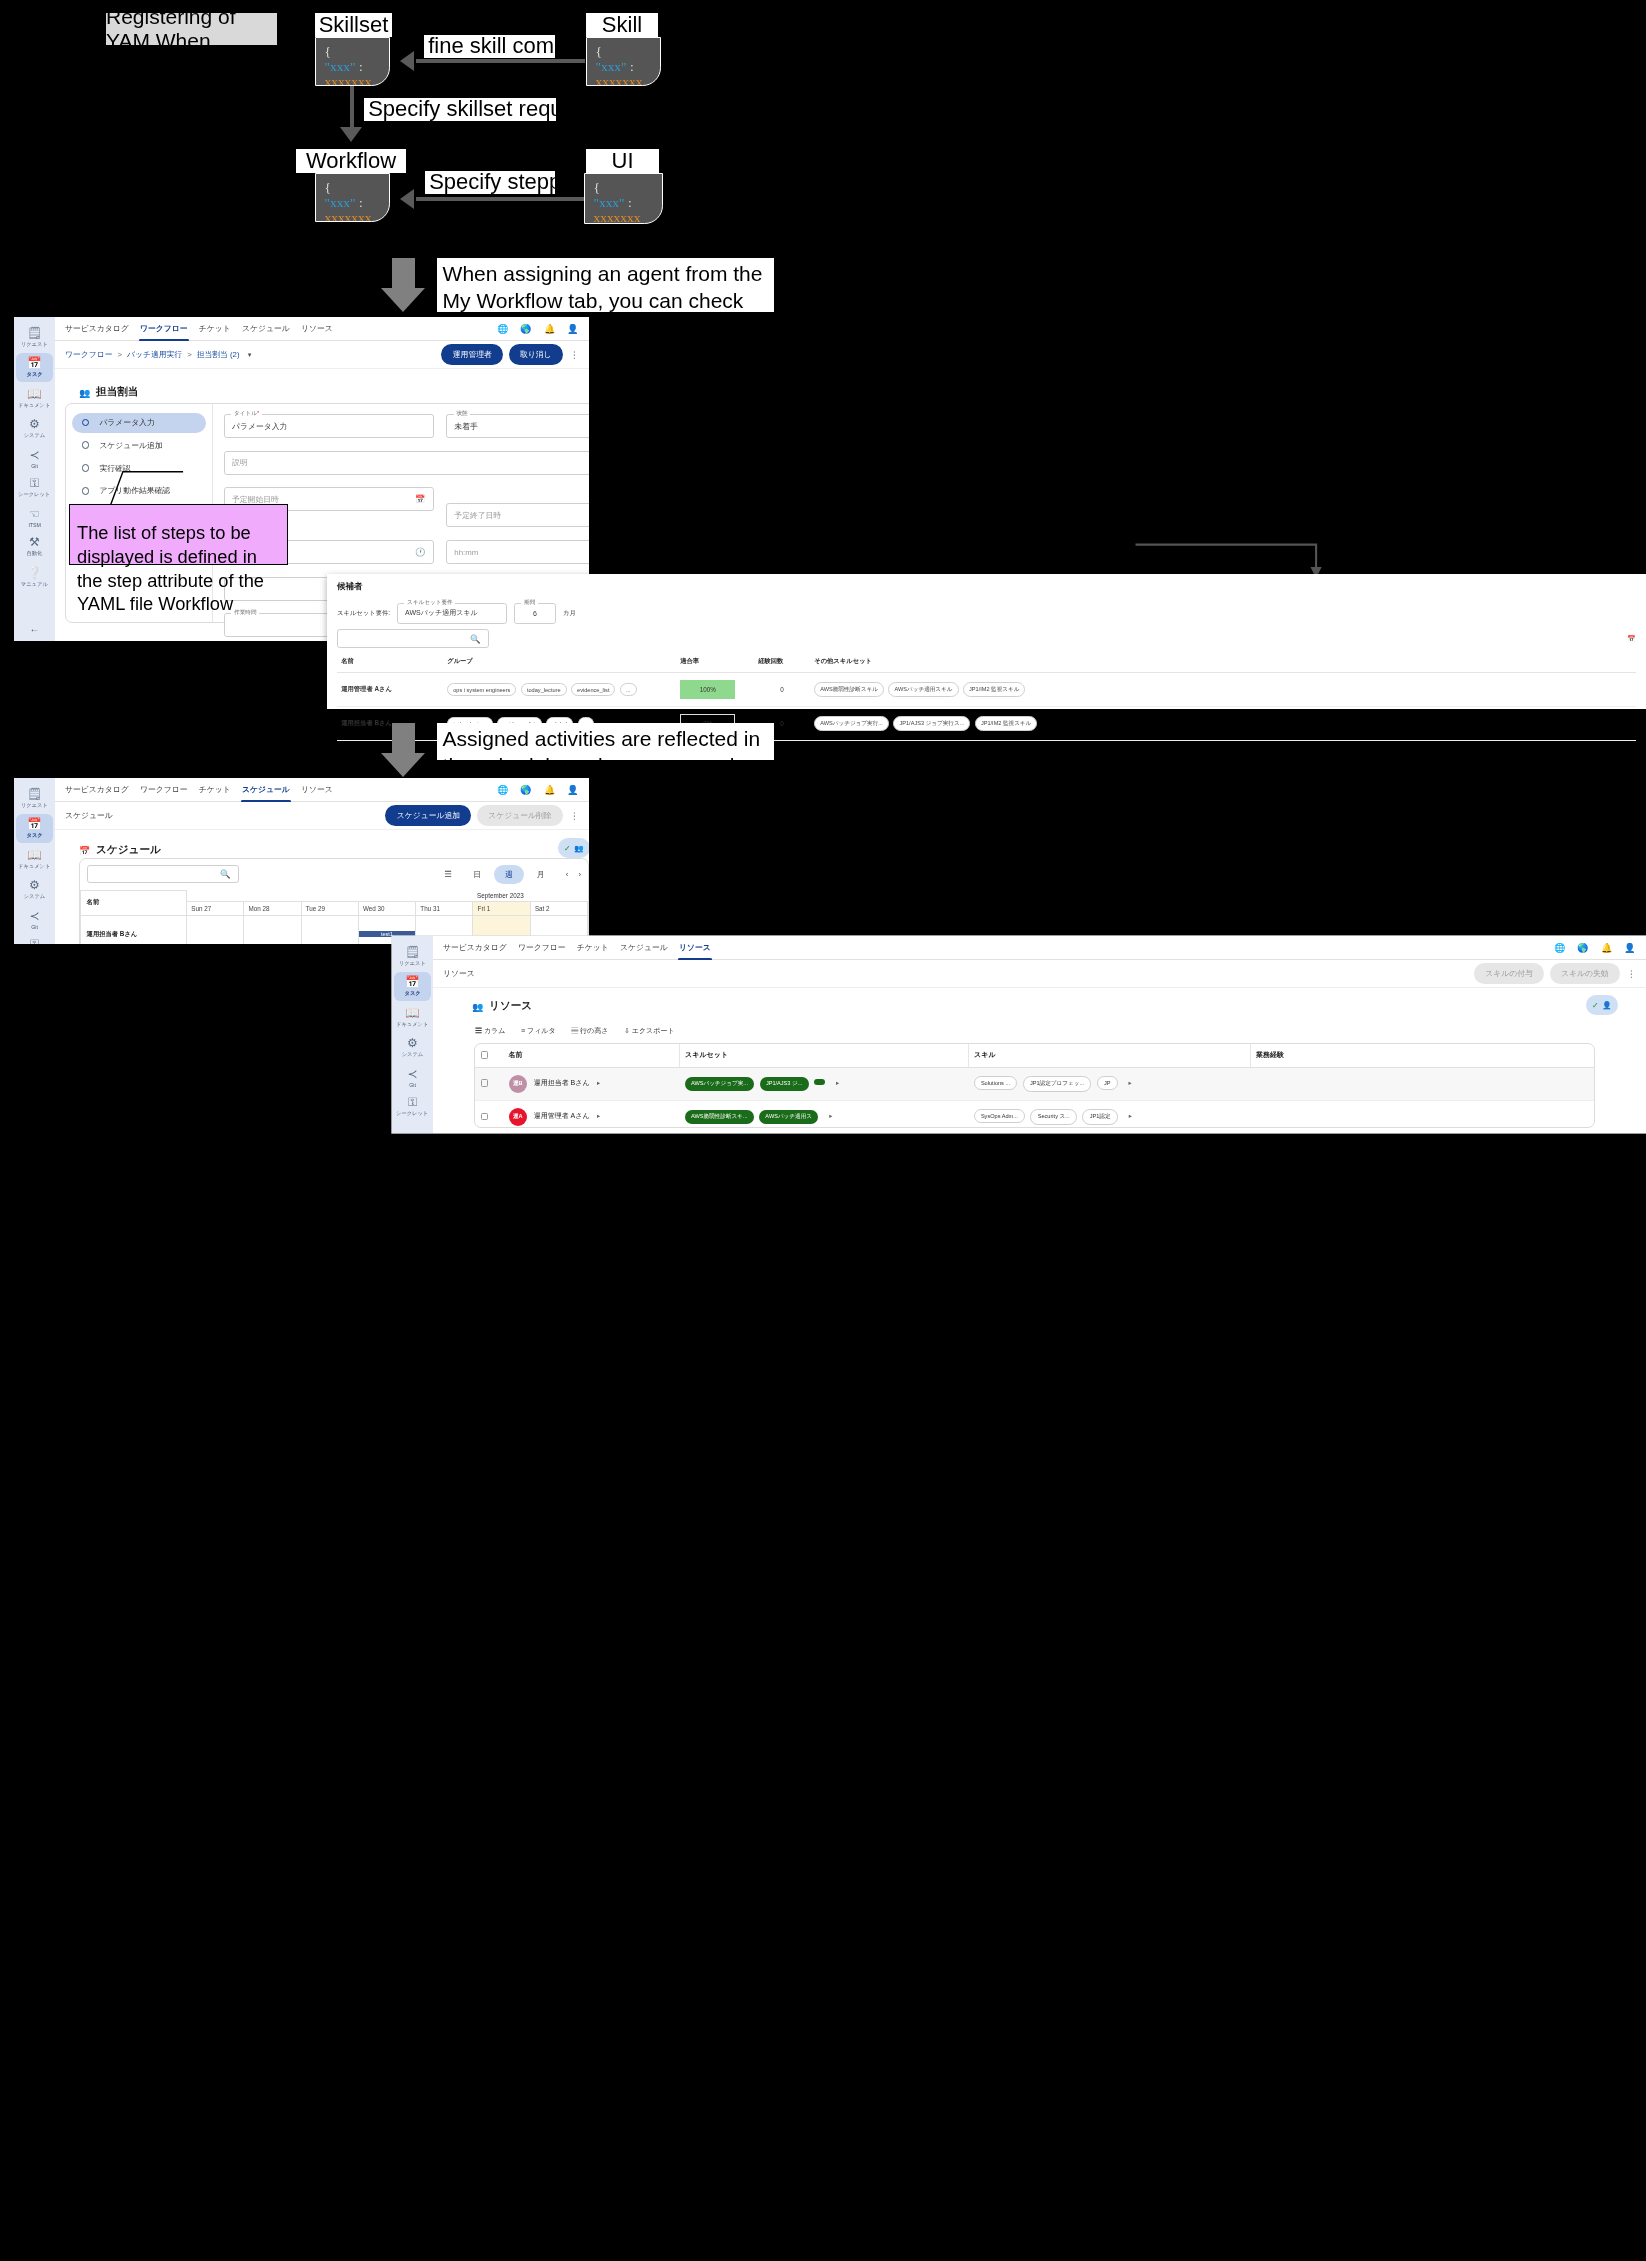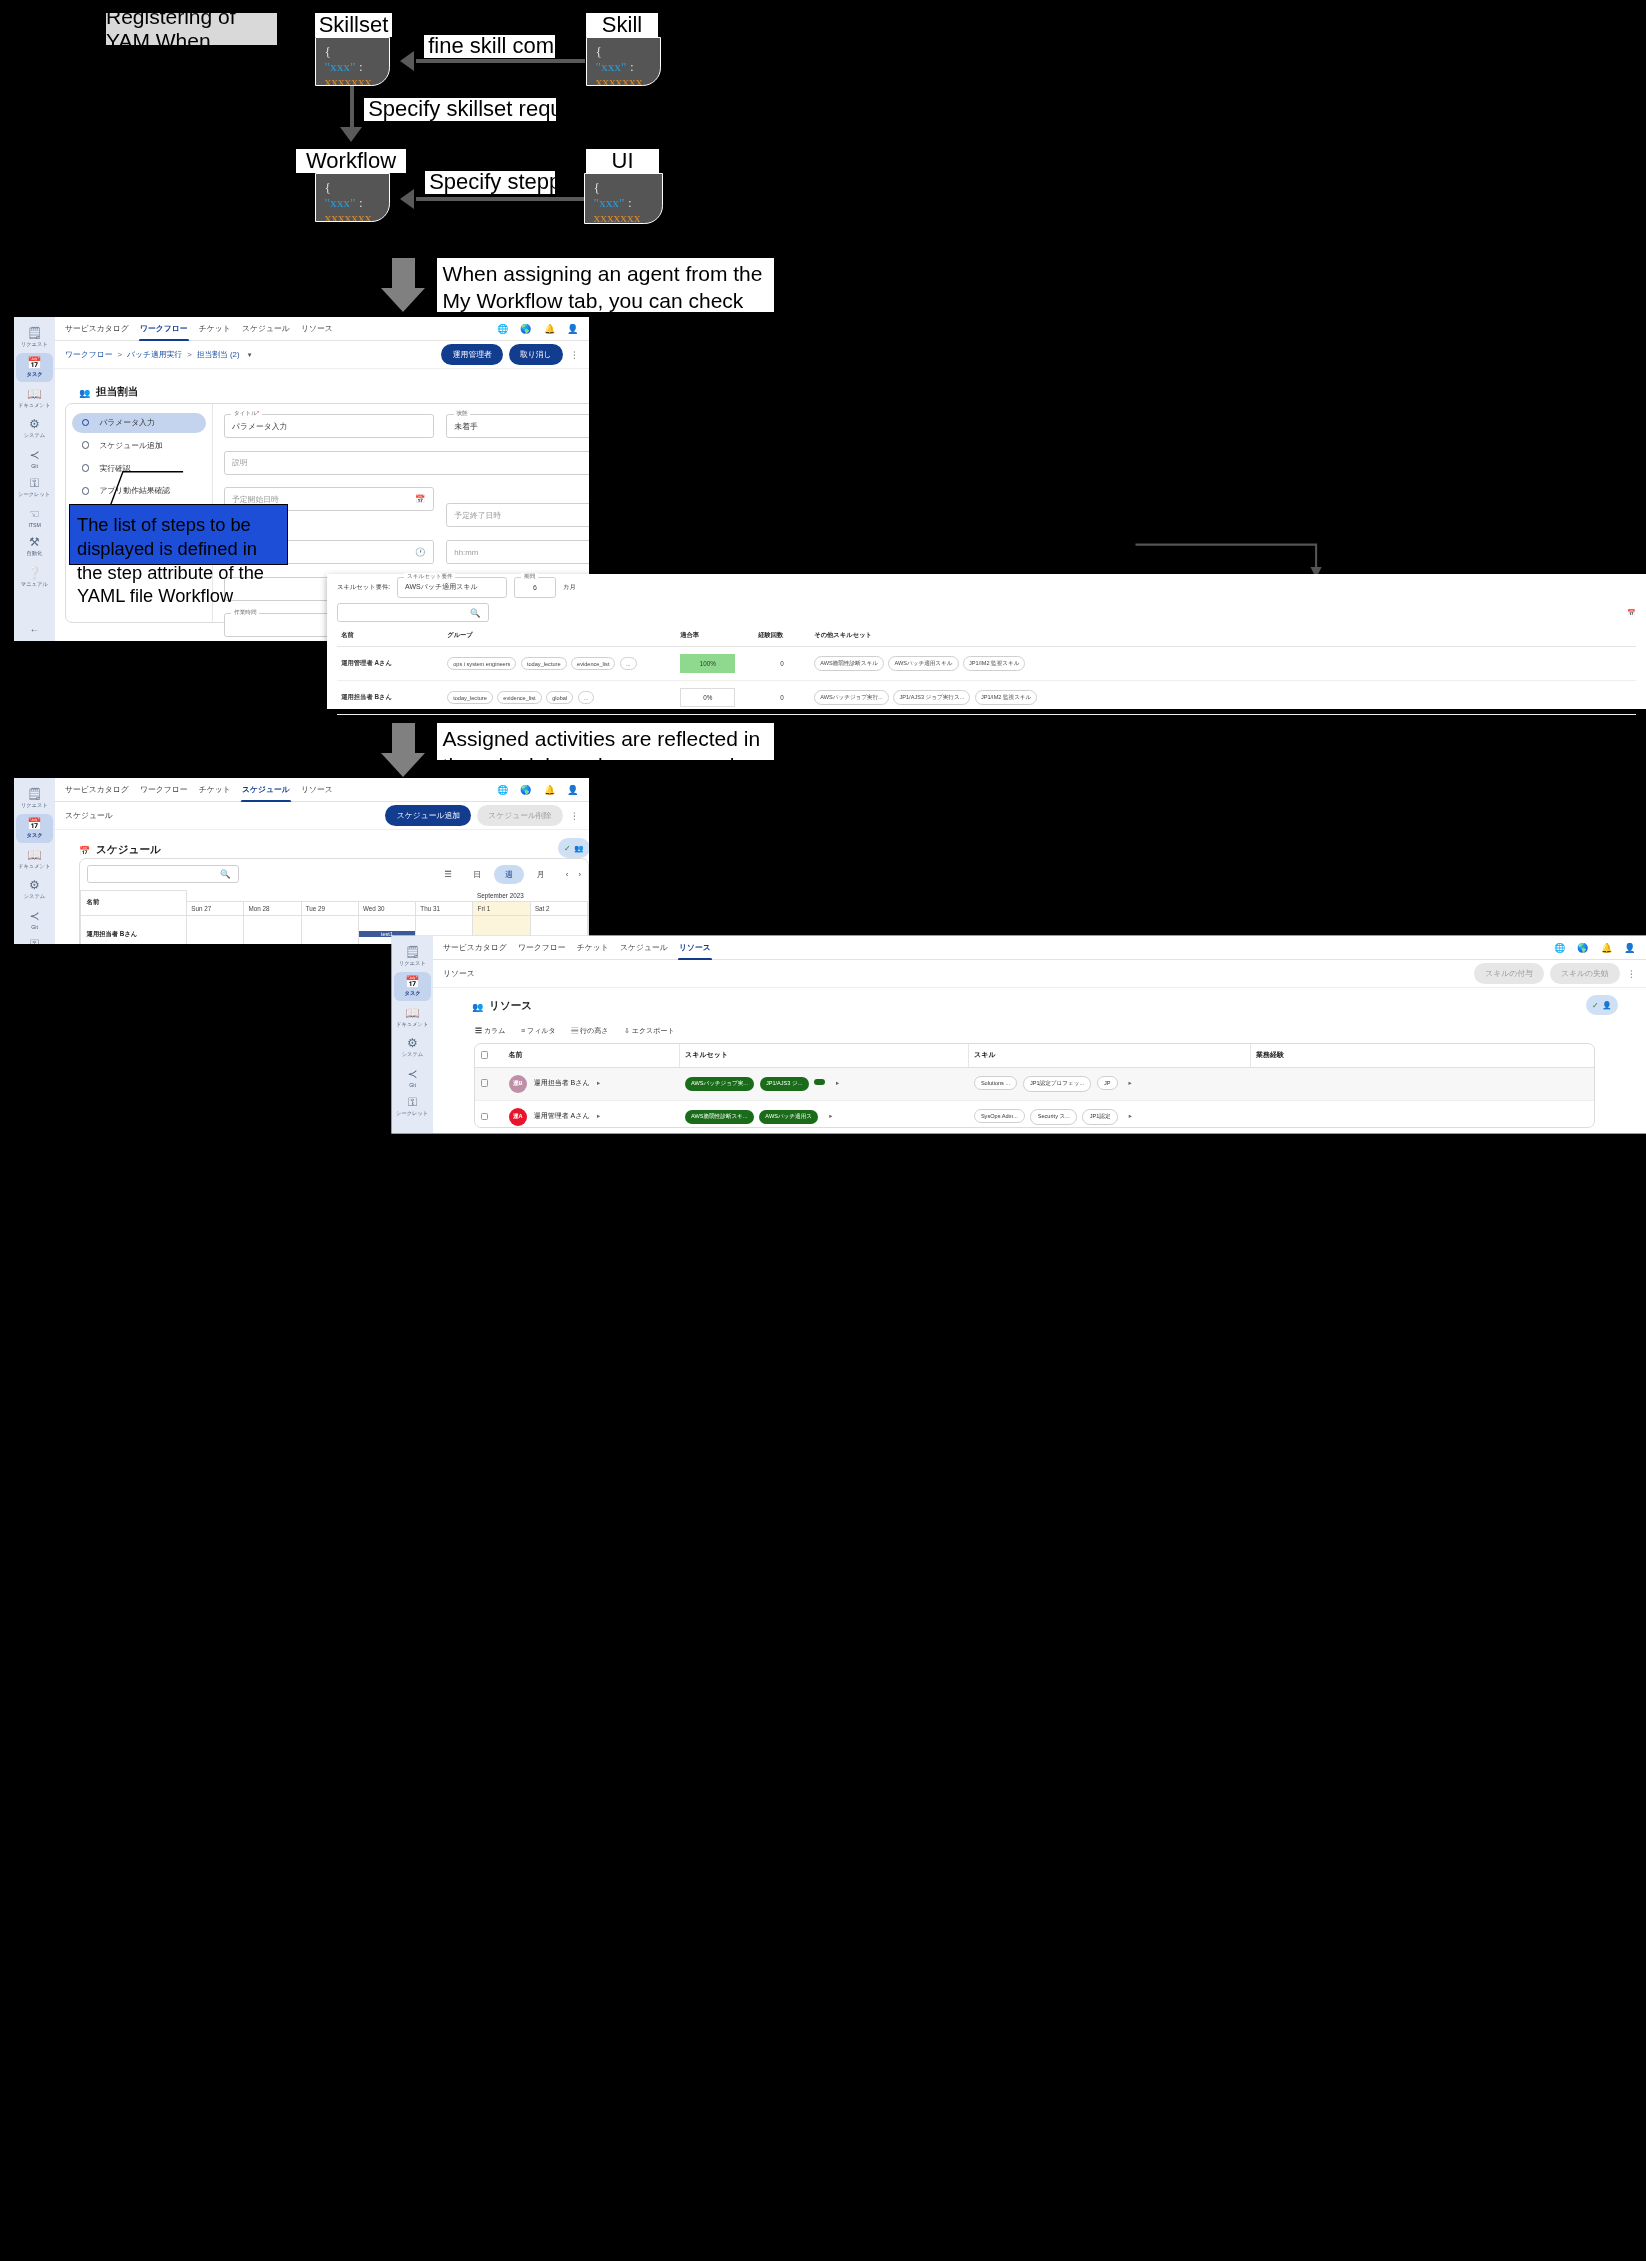--- a/index.html
+++ b/index.html
@@ -44,22 +44,22 @@
   .ar-head-d { position:absolute; width:0;height:0;
     border-left:11.3px solid transparent; border-right:11.3px solid transparent;
     border-top:15.5px solid #5a5a5a; }
   .fat-arrow { position:absolute; }
   .fat-arrow .stem { position:absolute; background:#808080; left:11.3px; top:0; width:22.6px; }
   .fat-arrow .head { position:absolute; left:0; width:0;height:0;
     border-left:22.6px solid transparent; border-right:22.6px solid transparent;
     border-top:24px solid #808080; }
 
   .callout {
-    background:#1d4ed8; border:1.4px solid #000; color:#000;
-    font-size:18.3px; line-height:1.3; padding:8px 7px;
+    background:#f0abfc; border:1.4px solid #000; color:#000;
+    font-size:18.3px; line-height:1.3; padding:16px 7px;
   }
 
   
   .win { background:#fff; overflow:hidden; }
   .rail {
     position:absolute; left:0; top:0; bottom:0; width:41px;
     background:#e3eaf6; display:flex; flex-direction:column; align-items:center;
     padding-top:5.6px; gap:1.4px;
   }
   .rail-item {
@@ -380,20 +380,21 @@
 <div class="abs callout" style="left:69px;top:504px;width:219px;height:61px;">The list of steps to be displayed is defined in the step attribute of the YAML file Workflow</div>
 
 <div class="abs" style="left:1135px;top:539px;width:190px;height:42px;">
   <svg width="190" height="42" viewBox="0 0 270 60">
     <polyline points="0,8 258,8 258,44" fill="none" stroke="#555" stroke-width="3"></polyline>
     <polygon points="250,40 266,40 258,56" fill="#555"></polygon>
   </svg>
 </div>
 
 <div class="dlg abs" style="left:327px;top:574px;width:1319px;height:135px;">
+  <div style="padding:7px 10px;font-size:8.5px;font-weight:bold;color:#1b1b1b;">候補者</div>
 
   <div style="display:flex;align-items:center;gap:7px;padding:2.8px 10px 5.6px;">
     <span style="font-size:6.3px;color:#333;">スキルセット要件:</span>
     <div class="fld" style="width:110px;height:21px;position:relative;">
       <span class="fld-lab">スキルセット要件</span>
       <span style="font-size:7px;">AWSパッチ適用スキル</span>
     </div>
     <div class="fld" style="width:42px;height:21px;position:relative;justify-content:center;">
       <span class="fld-lab">期間</span>
       <span style="font-size:7px;">6</span>

